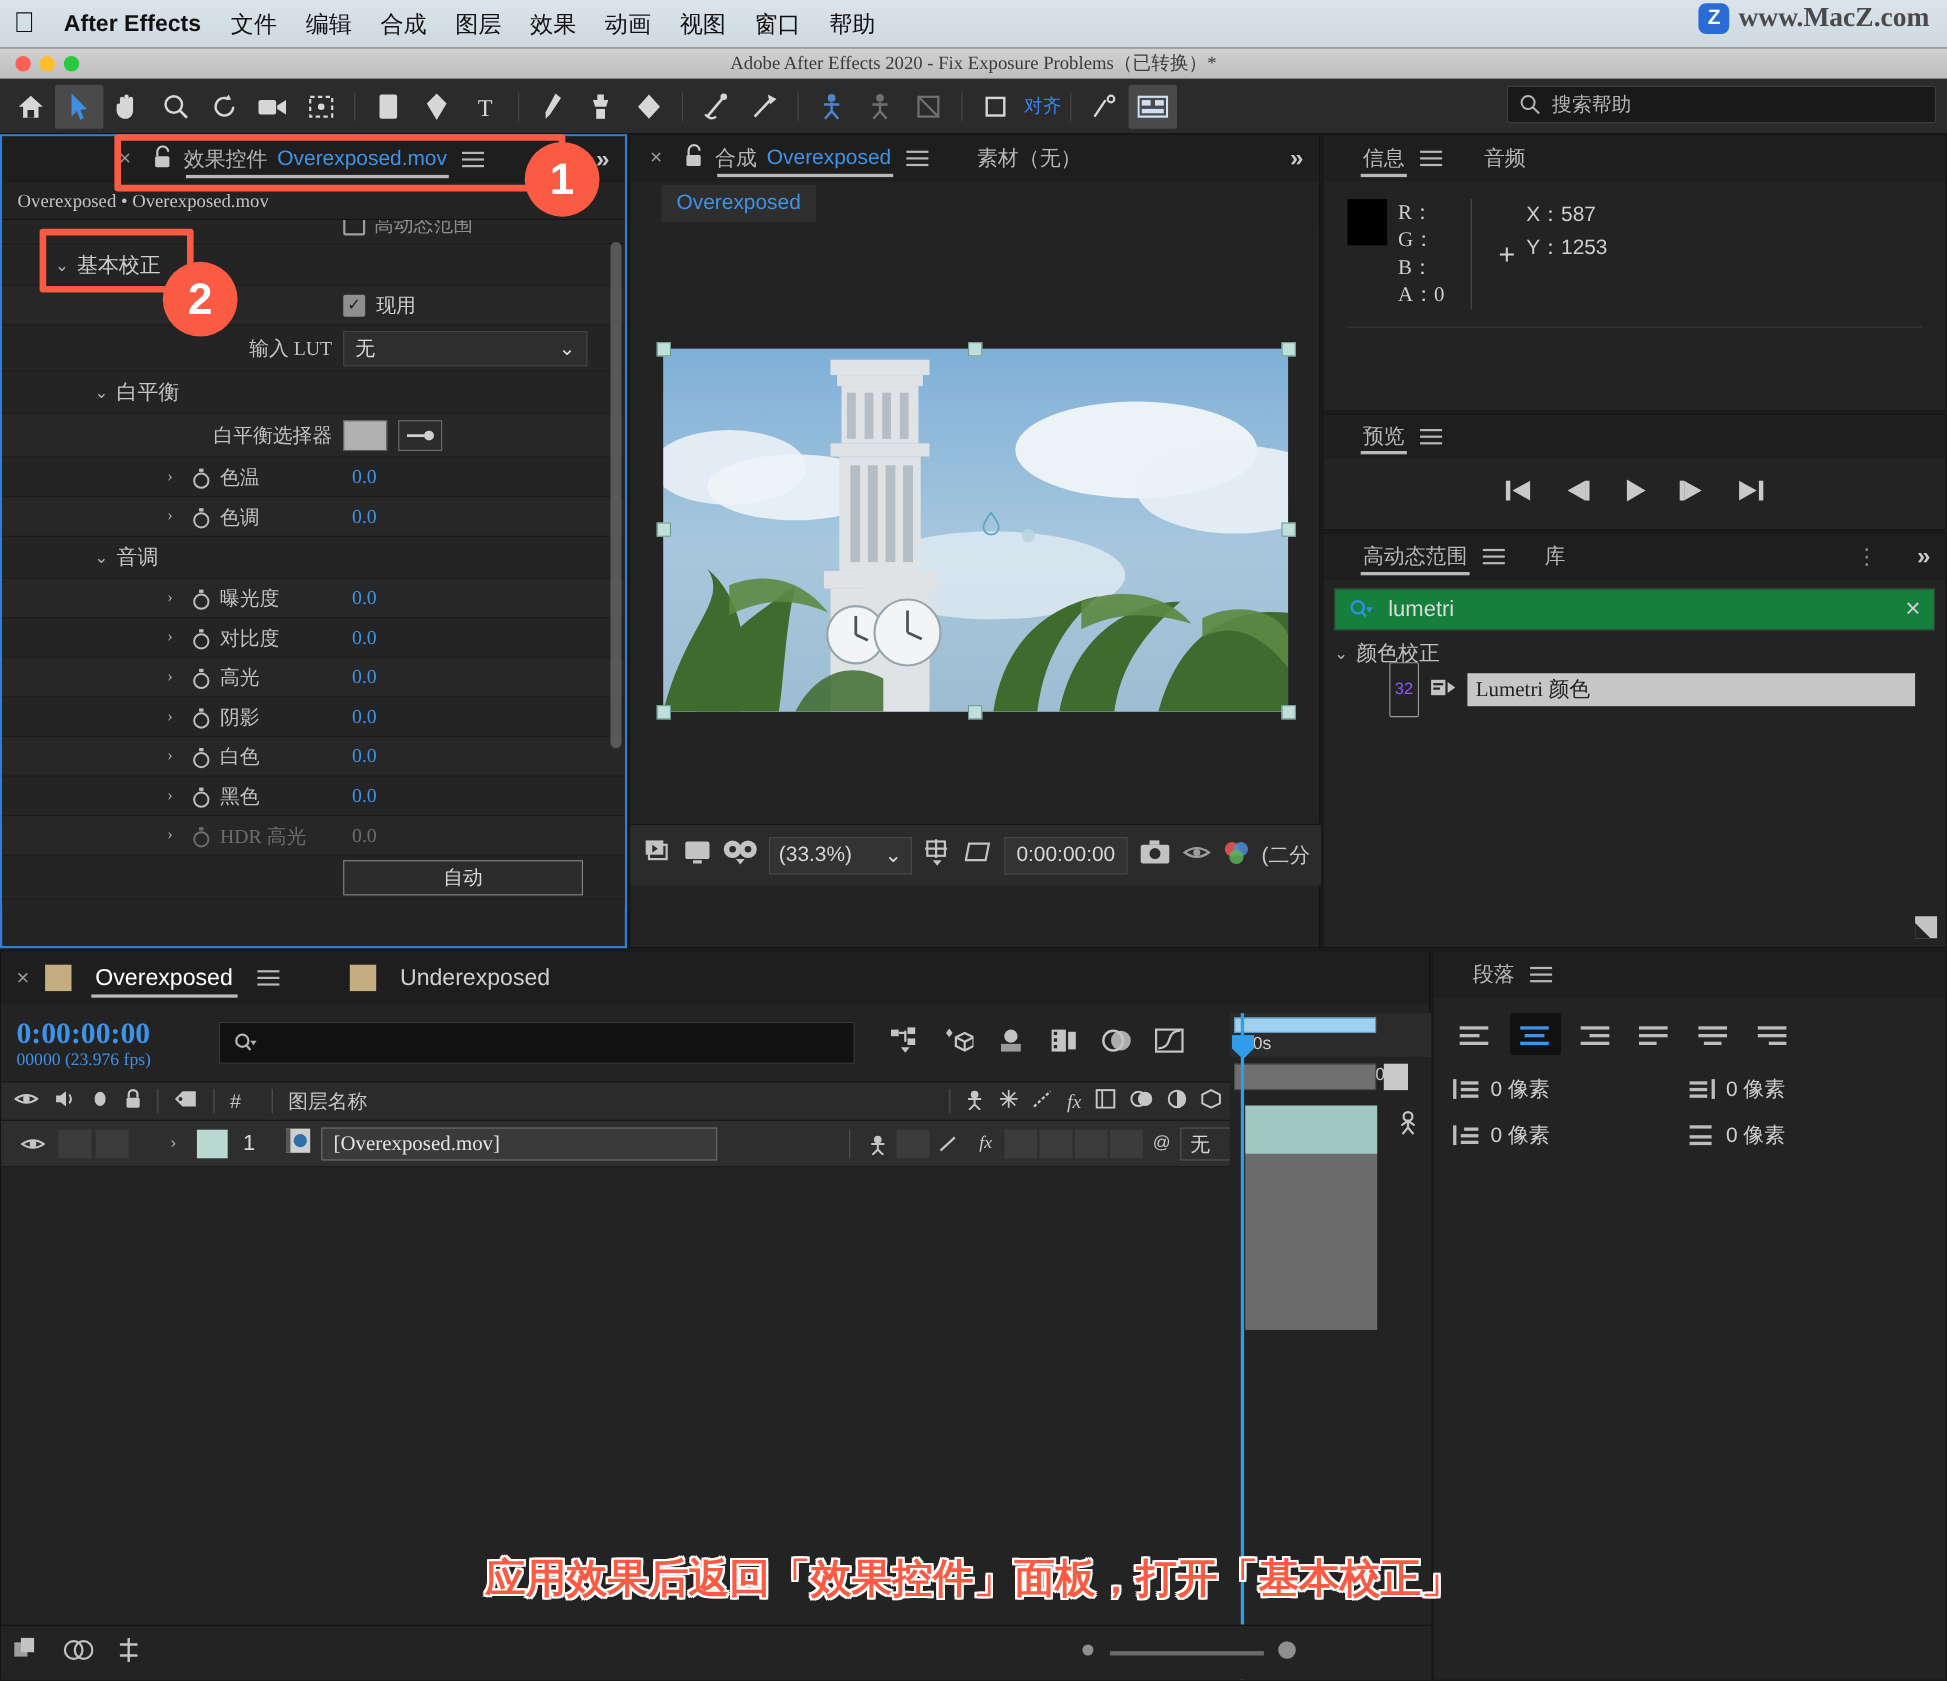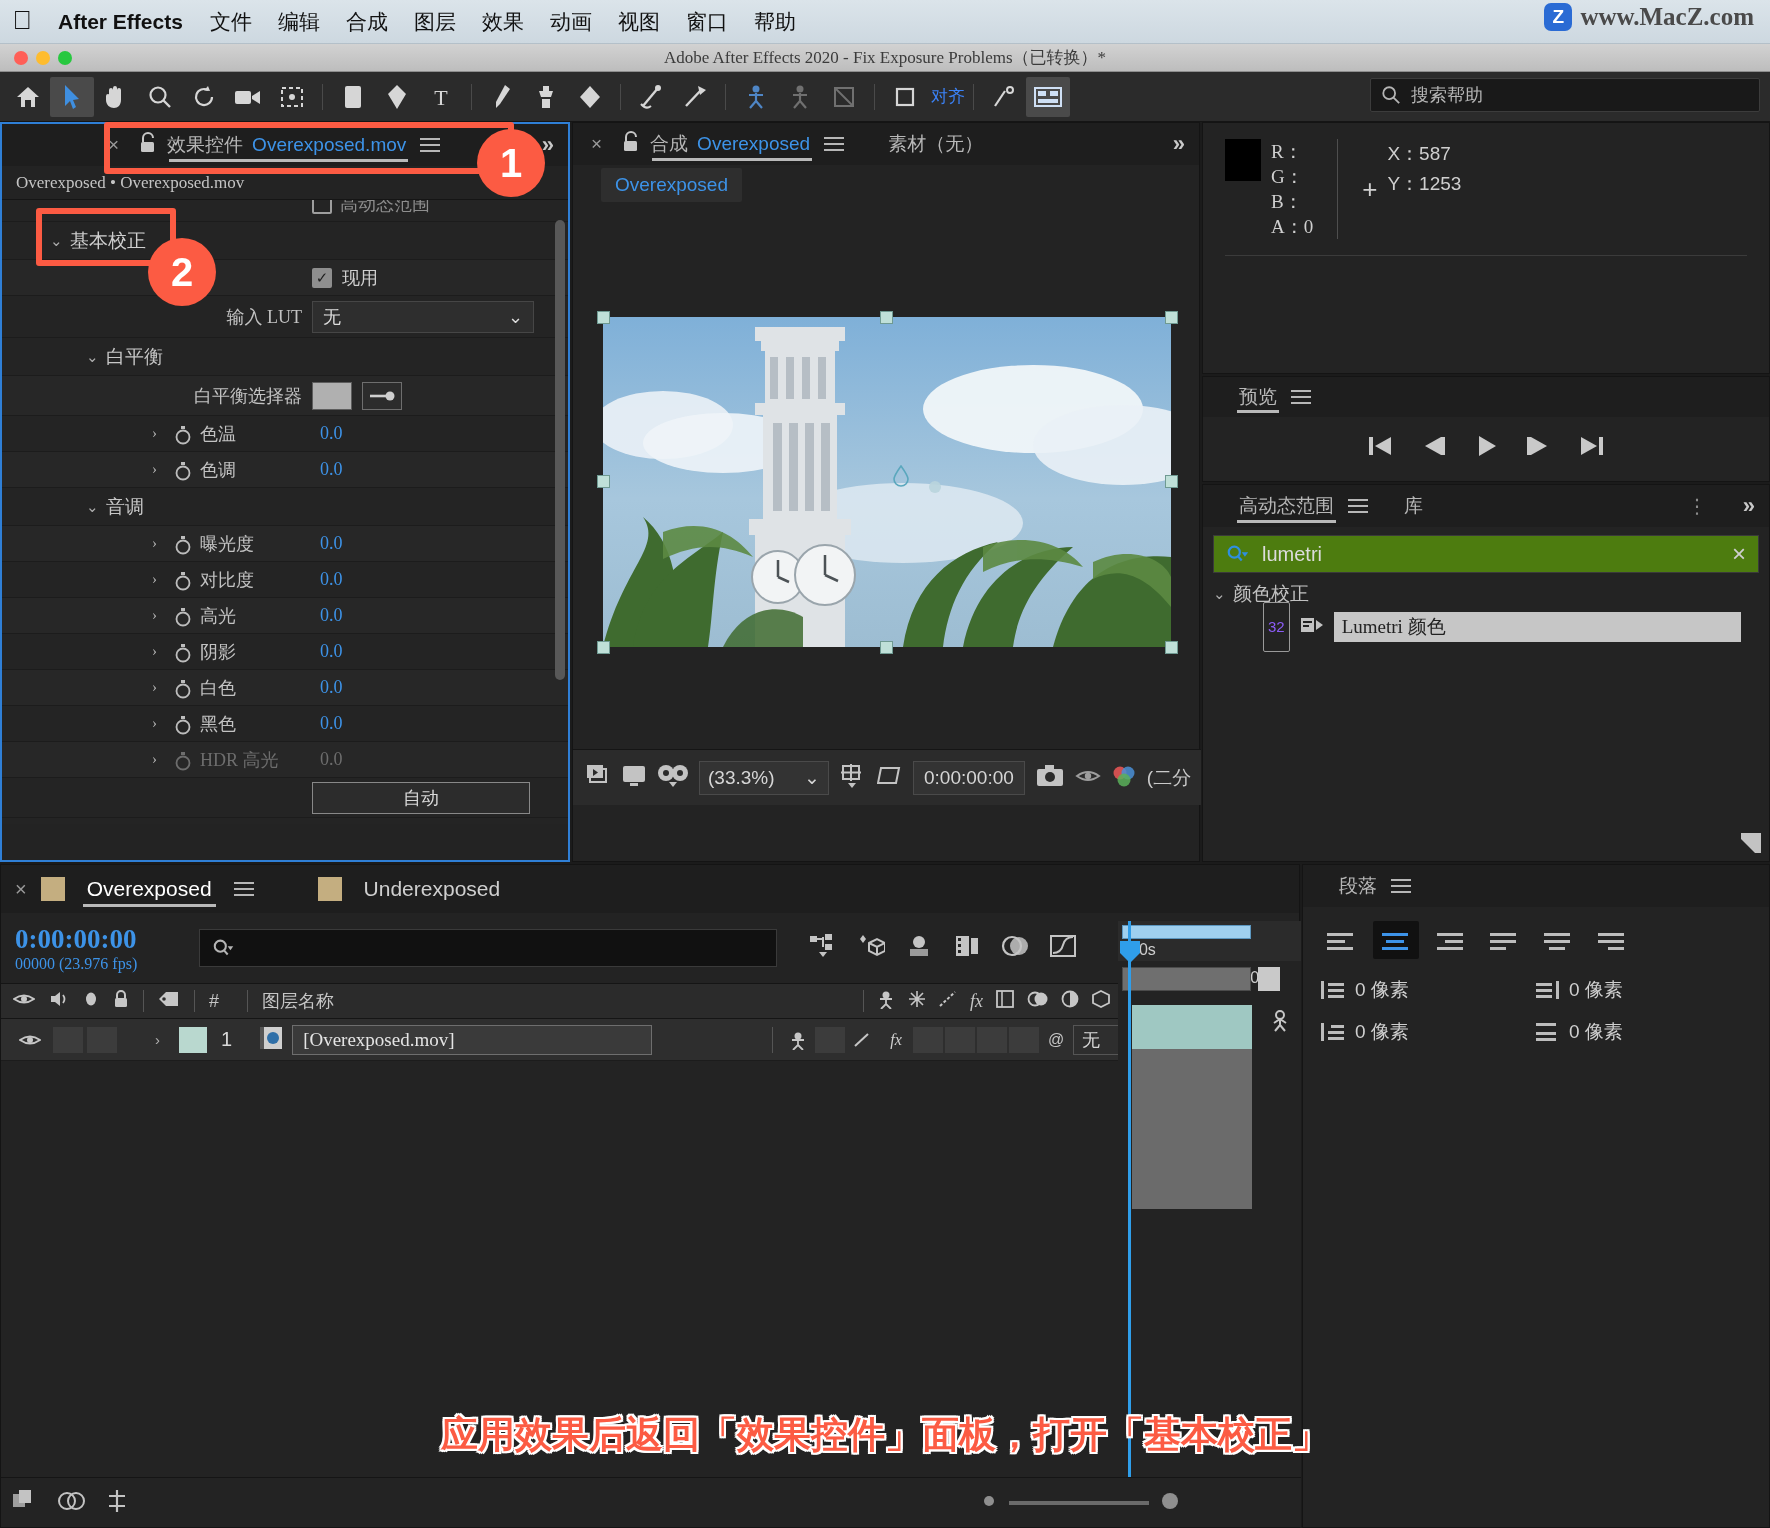--- a/index.html
+++ b/index.html
@@ -159,21 +159,21 @@
   .plus { color: #d0d0d0; font-size: 26px; align-self: center; }
   .info-divider { margin: 16px 22px 0 22px; height: 1px; background: #3b3b3b; }
 
   
   #previewpanel { left: 1202px; top: 376px; width: 568px; height: 106px; }
   .transport { display: flex; align-items: center; justify-content: center; gap: 26px; height: 62px; color: #c9c9c9; }
 
   
   #fxpresets { left: 1202px; top: 484px; width: 568px; height: 378px; }
   .searchbox {
-    margin: 8px 10px 0 10px; height: 38px; background: #4d7c0f; border: 1px solid #3a3a3a;
+    margin: 8px 10px 0 10px; height: 38px; background: #15803d; border: 1px solid #3a3a3a;
     display: flex; align-items: center; padding: 0 12px; gap: 12px;
   }
   .searchbox .q { color: #dcdcdc; font-size: 20px; flex: 1; }
   .fxcat { display: flex; align-items: center; gap: 6px; padding: 8px 0 4px 10px; color: #c1c1c1; font-size: 19px; font-family: "Liberation Serif", serif; }
   .fxitem { display: flex; align-items: center; gap: 10px; padding-left: 60px; height: 32px; }
   .badge32 {
     border: 1px solid #9a9a9a; color: #8b5cf6; font-size: 15px;
     padding: 14px 4px; border-radius: 2px; line-height: 20px;
   }
   .fxitem .nm { background: #c6c6c6; color: #222; font-size: 19px; padding: 2px 8px; flex: 1; margin-right: 28px; font-family: "Liberation Serif", serif;}
@@ -765,20 +765,33 @@
               <circle cx="17" cy="9" r="6.5" fill="#4a8fd6" opacity="0.85"></circle>
               <circle cx="13" cy="16" r="6.5" fill="#5ab05a" opacity="0.85"></circle>
             </svg>
         </span>
         <span class="res-lbl">(二分</span>
       </div>
     </div>
   </div>
 
   <div class="panel" id="infopanel">
+    <div class="panel-tabs" style="padding-left:22px;">
+      <span class="ptab sel">
+        <span>信息</span>
+      </span>
+      <span class="hamb">
+          <i></i>
+          <i></i>
+          <i></i>
+        </span>
+      <span class="ptab" style="margin-left:24px;">
+        <span>音频</span>
+      </span>
+    </div>
     <div class="info-body">
       <div class="colorchip"></div>
       <div class="rgba">
         <div>R：</div>
         <div>G：</div>
         <div>B：</div>
         <div>A：0</div>
       </div>
       <div class="vsep"></div>
       <div class="plus">+</div>

